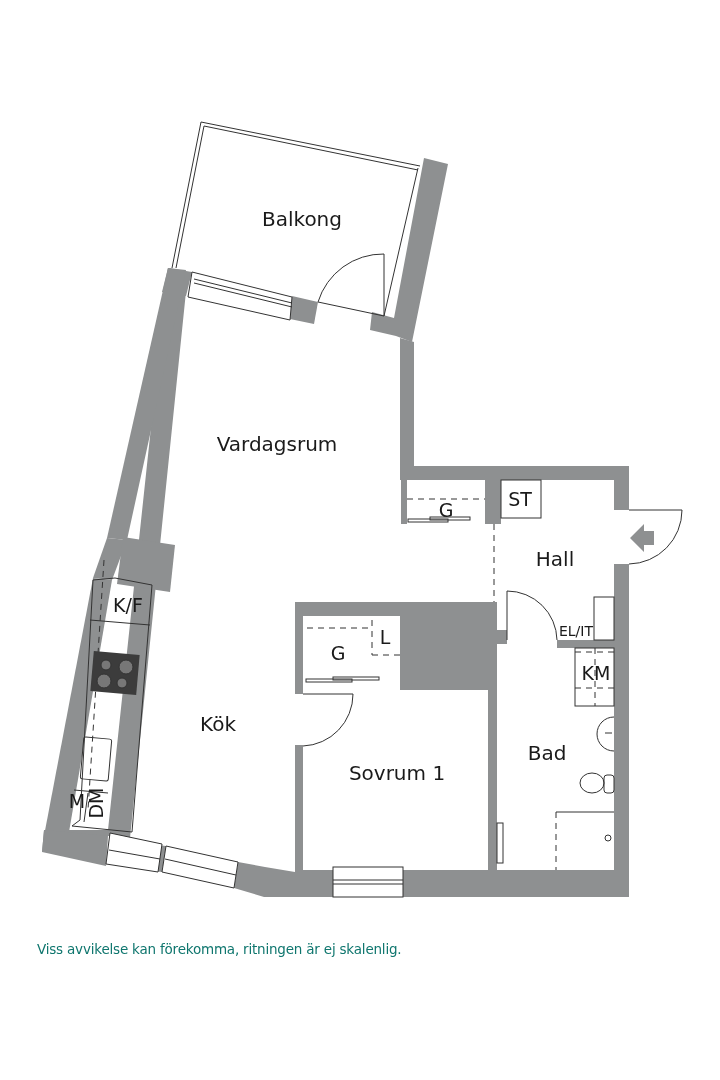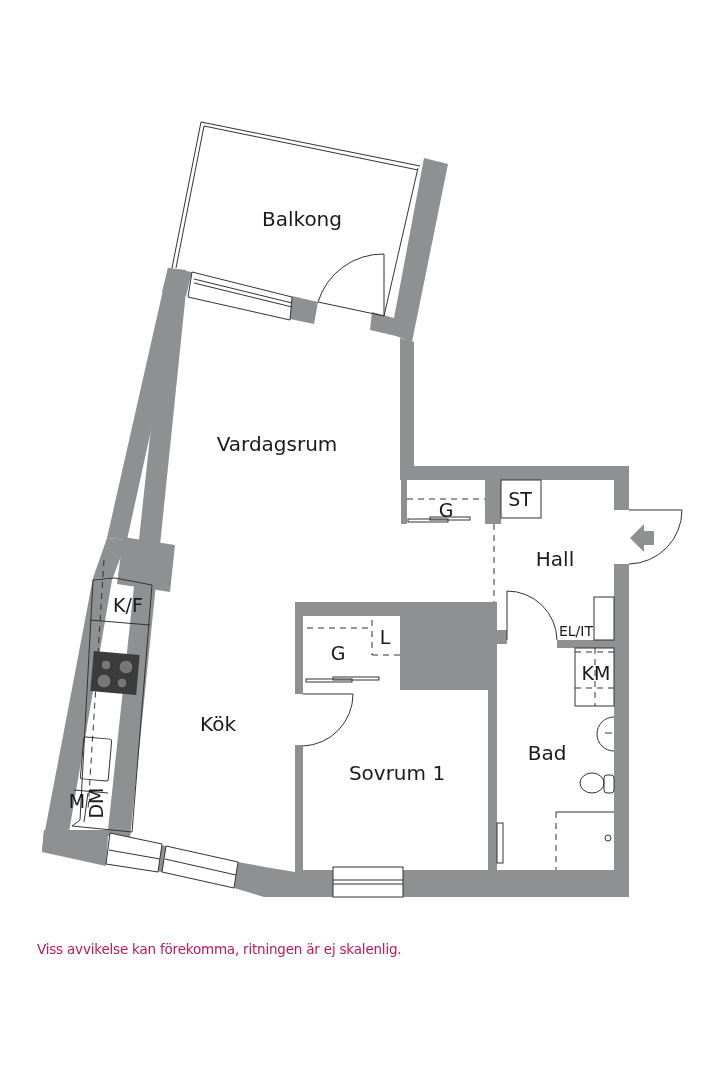--- a/index.html
+++ b/index.html
@@ -1,19 +1,19 @@
 <!DOCTYPE html>
 <html><head>
 <meta charset="utf-8">
 <style>
   html, body { margin: 0; padding: 0; background: #ffffff; }
   body { width: 720px; height: 1080px; position: relative; overflow: hidden; font-family: "Liberation Sans", "DejaVu Sans", sans-serif; }
   #plan { position: absolute; left: 0; top: 0; width: 720px; height: 1080px; }
   .label { font-family: "DejaVu Sans", "Liberation Sans", sans-serif; fill: #1a1a1a; }
-  .disclaimer { position: absolute; left: 37px; top: 941px; font-size: 13.5px; color: #be185d; font-family: "DejaVu Sans", "Liberation Sans", sans-serif; letter-spacing: -0.2px; }
+  .disclaimer { position: absolute; left: 37px; top: 941px; font-size: 13.5px; color: #0f766e; font-family: "DejaVu Sans", "Liberation Sans", sans-serif; letter-spacing: -0.2px; }
 </style>
 </head>
 <body>
 
 <svg id="plan" viewBox="0 0 720 1080" xmlns="http://www.w3.org/2000/svg">
   <g fill="#8e9091" stroke="none">
 
     <polygon points="168,268 188,272 130,838 108,836 42,852 44,830 108,830"></polygon>
     <polygon points="168,268 192,272 186,296 162,292"></polygon>
 

